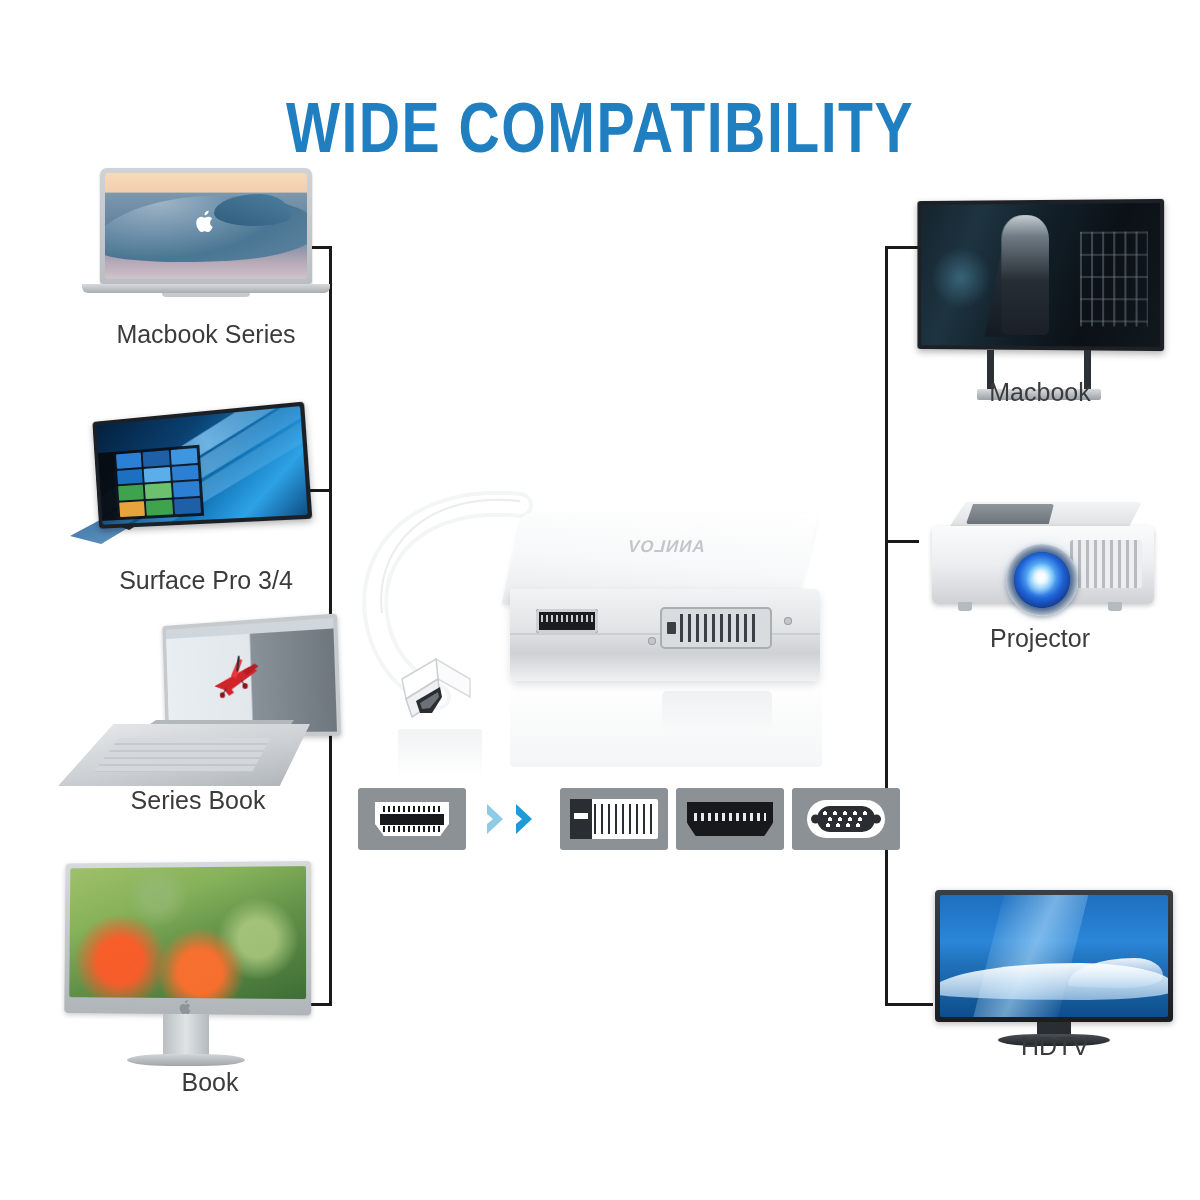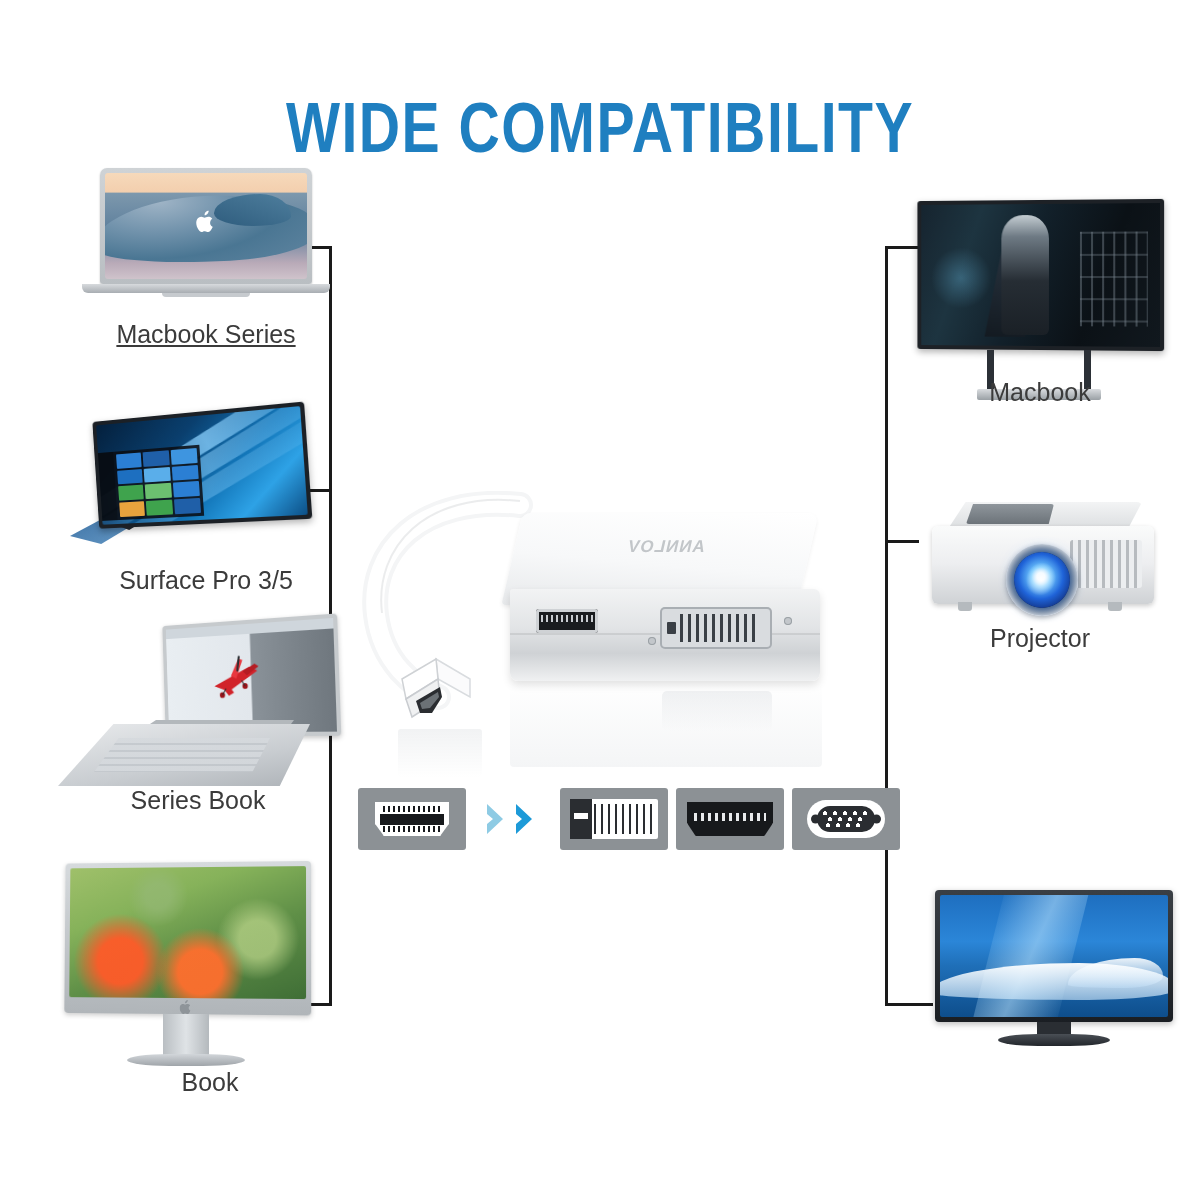--- a/index.html
+++ b/index.html
@@ -306,21 +306,21 @@
         <div class="mb-wave"></div>
         <div class="mb-crest"></div>
         <svg class="mb-apple" viewBox="0 0 20 23">
           <path fill="#ffffff" d="M14.1 12.2c0-2.6 2.1-3.8 2.2-3.9-1.2-1.8-3.1-2-3.8-2-1.6-.2-3.1 1-3.9 1-.8 0-2-1-3.3-1-1.7 0-3.3 1-4.2 2.5-1.8 3.1-.5 7.7 1.3 10.2.9 1.2 1.9 2.6 3.2 2.6 1.3-.1 1.8-.8 3.3-.8 1.5 0 2 .8 3.3.8 1.4 0 2.2-1.2 3.1-2.5 1-1.4 1.4-2.8 1.4-2.9-.1 0-2.6-1-2.6-4zM11.6 3.3c.7-.9 1.2-2.1 1.1-3.3-1 0-2.3.7-3 1.6-.7.8-1.3 2-1.1 3.2 1.1.1 2.3-.6 3-1.5z"></path>
         </svg>
       </div>
     </div>
     <div class="mb-base"></div>
     <div class="mb-foot"></div>
   </div>
-  <div class="lbl" style="left:56px;top:320px;width:300px;text-decoration:underline;">Macbook Series</div>
+  <div class="lbl" style="left:56px;top:320px;width:300px;">Macbook Series</div>
 
   <div class="dev" style="left:62px;top:412px;width:264px;height:134px;">
     <div class="sp-stand"></div>
     <div class="sp-kick"></div>
     <div class="sp-body">
       <div class="sp-screen">
         <div class="sp-ray" style="top:16%;"></div>
         <div class="sp-ray" style="top:38%;opacity:.7;"></div>
         <div class="sp-ray" style="top:62%;opacity:.5;"></div>
         <div class="sp-side"></div>
@@ -334,21 +334,21 @@
           <i style="background:#3fa34d"></i>
             <i style="background:#6cc070"></i>
             <i style="background:#2b7fd4"></i>
           <i style="background:#e8a33d"></i>
             <i style="background:#3fa34d"></i>
             <i style="background:#1f5fa8"></i>
         </div>
       </div>
     </div>
   </div>
-  <div class="lbl" style="left:56px;top:566px;width:300px;">Surface Pro 3/5</div>
+  <div class="lbl" style="left:56px;top:566px;width:300px;">Surface Pro 3/4</div>
 
   <div class="dev" style="left:58px;top:620px;width:280px;height:160px;">
     <div class="sb-lid">
       <div class="sb-screen">
         <div class="sb-topbar"></div>
         <svg class="sb-plane" viewBox="0 0 100 70">
           <path fill="#d1232a" d="M8 44 L62 18 L74 24 L30 52 Z"></path>
           <path fill="#b51c23" d="M52 24 L70 14 L76 18 L58 30 Z"></path>
           <path fill="#e8383f" d="M34 30 L46 6 L52 8 L42 34 Z"></path>
           <rect x="44" y="2" width="3" height="22" fill="#2a2d31" transform="rotate(8 45 12)"></rect>
@@ -412,20 +412,21 @@
     <div class="tv-lid">
       <div class="tv-screen">
         <div class="tv-beam"></div>
         <div class="tv-wave"></div>
         <div class="tv-wave2"></div>
       </div>
     </div>
     <div class="tv-neck"></div>
     <div class="tv-base"></div>
   </div>
+  <div class="lbl" style="left:925px;top:1032px;width:260px;">HDTV</div>
 
   <div class="adapter">
 
     <svg class="ad-cable" viewBox="0 0 250 235">
       <path d="M160 14 C 60 4, 8 60, 16 124 C 22 172, 54 196, 78 206" stroke="#f4f5f6" stroke-width="26" fill="none" stroke-linecap="round"></path>
       <path d="M160 14 C 60 4, 8 60, 16 124 C 22 172, 54 196, 78 206" stroke="#ffffff" stroke-width="18" fill="none" stroke-linecap="round"></path>
       <path d="M160 10 C 66 0, 14 56, 22 122" stroke="#e2e4e6" stroke-width="2" fill="none" opacity=".7"></path>
     </svg>
 
     <svg class="ad-mdp" viewBox="0 0 84 74">

